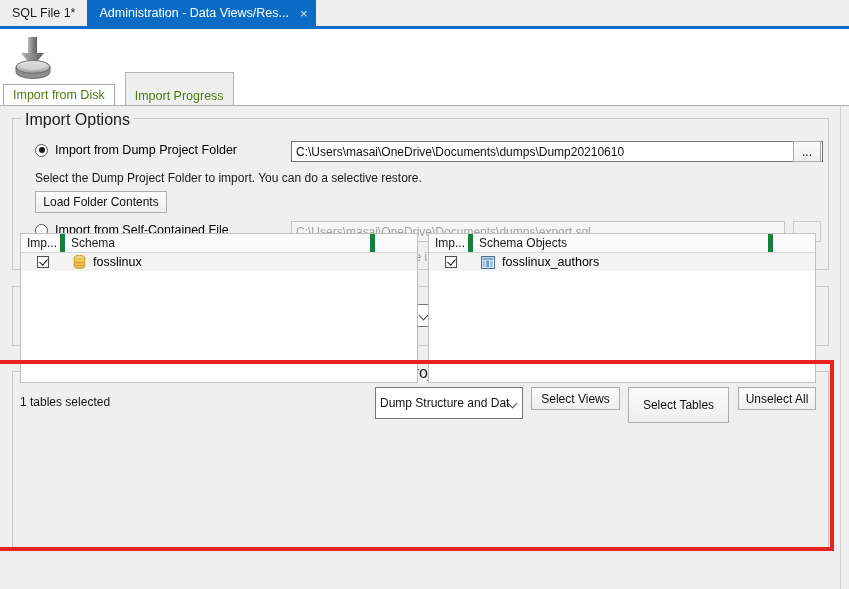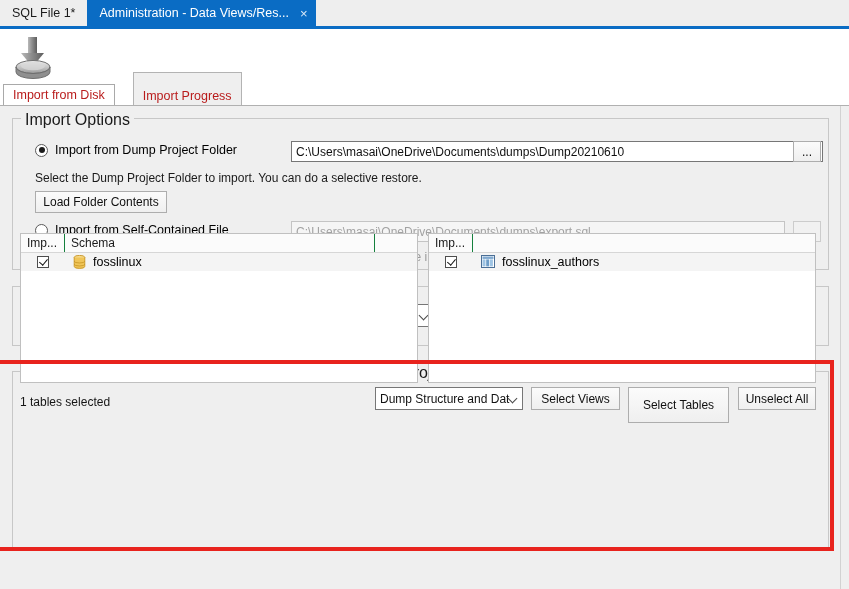--- a/index.html
+++ b/index.html
@@ -88,22 +88,22 @@
     align-items: flex-end;
     padding-left: 3px;
     box-sizing: border-box;
   }
   .itab {
     font-size: 12.5px;
     padding: 16px 9px 3px 9px;
     border: 1px solid #b3b3b3;
     border-bottom: none;
     background: #efefef;
-    color: #b91c1c;
-    margin-right: 18px;
+    color: #4d7c0f;
+    margin-right: 10px;
     position: relative;
     top: 1px;
     white-space: nowrap;
   }
   .itab.active {
     background: #ffffff;
     border-color: #a9a9a9;
     top: 0;
     padding-top: 3px;
     z-index: 2;
@@ -249,21 +249,21 @@
     border-bottom: 1px solid #d6d6d6;
     background: #fbfbfb;
     font-size: 12px;
     color: #1a1a1a;
     box-sizing: border-box;
   }
   .lb-head > div {
     display: flex;
     align-items: center;
     padding-left: 6px;
-    border-right: 1px solid #15803d;
+    border-right: 5px solid #15803d;
     box-sizing: border-box;
     white-space: nowrap;
     overflow: hidden;
   }
   .lb-head > div:last-child { border-right: none; }
   .col-imp { width: 44px; }
   .col-name { flex: 1 1 auto; }
   .col-tail { width: 42px; }
 
   .lb-row {
@@ -276,21 +276,21 @@
   }
   .lb-row .cell-imp {
     width: 44px;
     display: flex;
     align-items: center;
     justify-content: center;
   }
   .lb-row .cell-name {
     flex: 1 1 auto;
     display: flex;
-    align-items: flex-start;
+    align-items: center;
     gap: 7px;
     padding-left: 8px;
   }
   .chk {
     width: 12px; height: 12px;
     border: 1px solid #4d4d4d;
     background: #ffffff;
     box-sizing: border-box;
     position: relative;
     flex: 0 0 auto;
@@ -473,20 +473,21 @@
           </svg>
         </span>
         <span>fosslinux</span>
       </div>
     </div>
   </div>
 
   <div class="listbox" style="left:428px; top:127px; width:388px; height:150px;">
     <div class="lb-head">
       <div class="col-imp">Imp...</div>
+      <div class="col-name">Schema Objects</div>
       <div class="col-tail"></div>
     </div>
     <div class="lb-row">
       <div class="cell-imp">
         <span class="chk checked"></span>
       </div>
       <div class="cell-name">
         <span class="ico-table">
           <svg width="14" height="13" viewBox="0 0 14 13" aria-hidden="true">
             <rect x="0.5" y="0.5" width="13" height="12" fill="#ffffff" stroke="#4b6f96" stroke-width="1"></rect>
@@ -496,21 +497,21 @@
             <rect x="8.9" y="4.4" width="3" height="7" fill="#9ec4e4"></rect>
           </svg>
         </span>
         <span>fosslinux_authors</span>
       </div>
     </div>
   </div>
 
   <div class="status-text" style="left:20px; top:289px;">1 tables selected</div>
 
-  <div class="combo" style="position:absolute; left:375px; top:281px; width:148px; height:23px;">
+  <div class="combo" style="position:absolute; left:375px; top:281px; width:148px; height:32px;">
     <span>Dump Structure and Dat</span>
     <span class="chev"></span>
   </div>
 
   <div class="btn" style="position:absolute; left:531px; top:281px; width:89px; height:23px;">
     <span>Select Views</span>
   </div>
   <div class="btn" style="position:absolute; left:628px; top:281px; width:101px; height:36px;">
     <span>Select Tables</span>
   </div>

